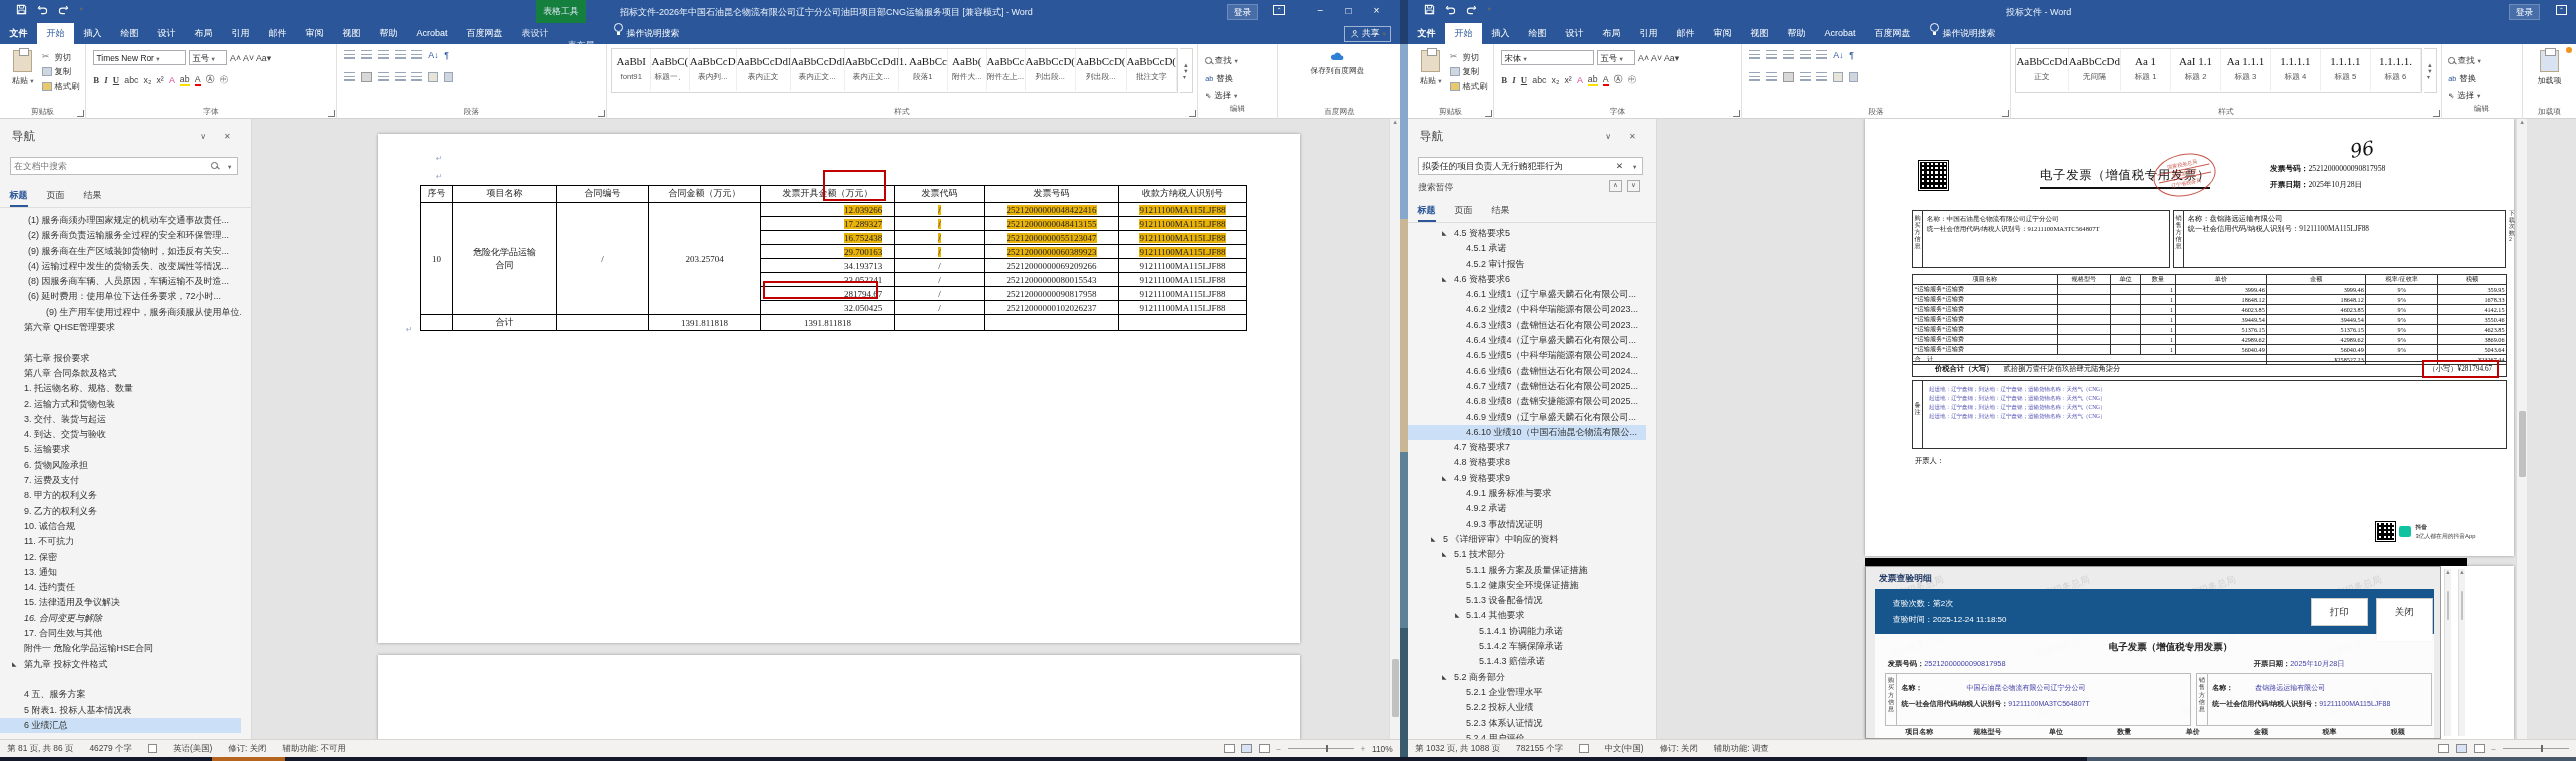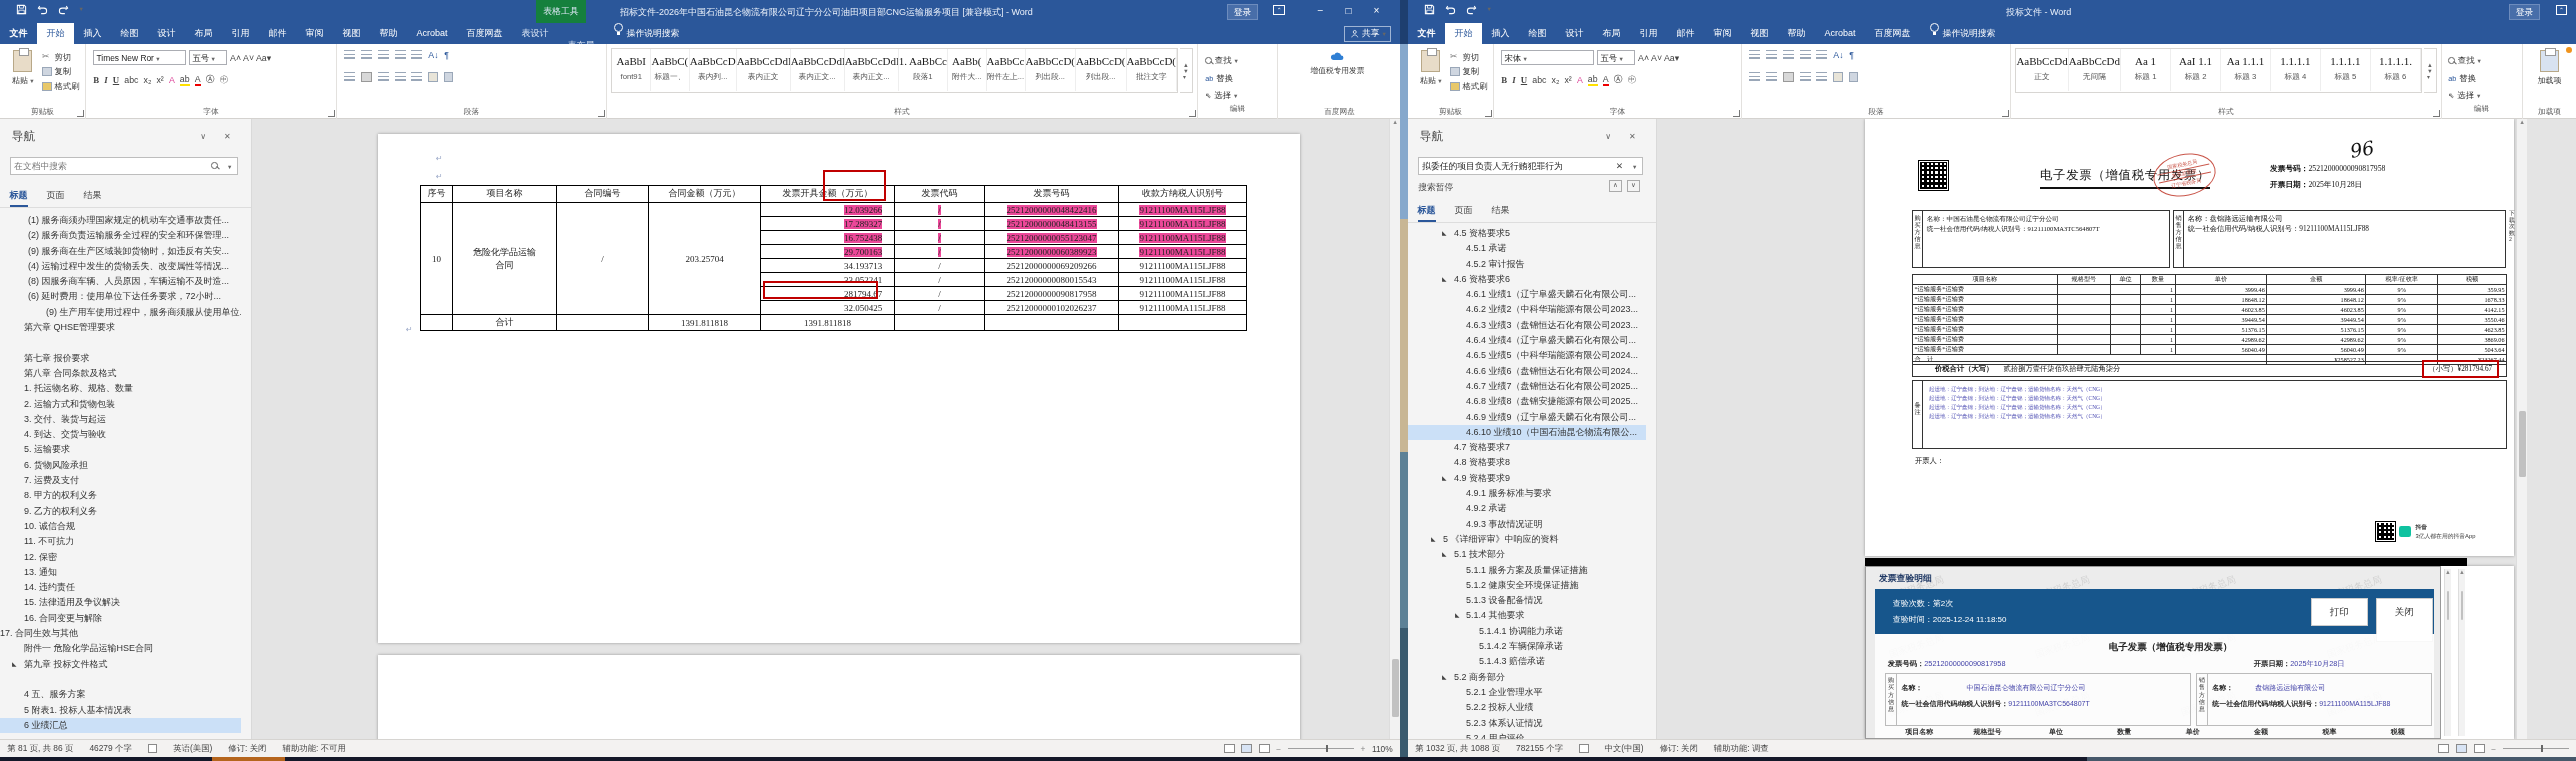--- a/index.html
+++ b/index.html
@@ -81,21 +81,21 @@
 .nitem .arr{position:absolute;font-size:5.8px;color:#444;top:0}
 
 .docarea{position:absolute;top:119px;bottom:23.4px;background:#e4e4e4;overflow:hidden}
 .page{position:absolute;background:#fff;box-shadow:0 0 2.9px rgba(0,0,0,.35)}
 .sbar{position:absolute;width:11px;background:#f2f2f2;border-left:0.7px solid #ddd;font-size:5.8px;color:#888;text-align:center}
 .sbar .th{position:absolute;left:1.5px;right:1.5px;background:#c1c1c1;border-radius:1.5px}
 
 #ltable{border-collapse:collapse;font-family:"Liberation Serif","DejaVu Serif",serif;font-size:9px;table-layout:fixed}
 #ltable td,#ltable th{border:0.7px solid #000;padding:0 1.5px;text-align:center;overflow:hidden;white-space:nowrap;font-weight:normal}
 #ltable .num{text-align:right;padding-right:11.7px}
-.hl{background:#ec4899}
+.hl{background:#eab308}
 .redbox{position:absolute;border:2.2px solid #c00000;pointer-events:none}
 .pilcrow{position:absolute;color:#9aa7c7;font-size:8px}
 
 .inv{position:absolute;font-family:"Liberation Serif","DejaVu Serif",serif;color:#111}
 .invtitle{font-size:12.4px;letter-spacing:0.7px;border-bottom:2.2px double #111;padding-bottom:2.9px;white-space:nowrap}
 .stamp{position:absolute;border:1.8px solid #c0392b;border-radius:50%;color:#c0392b;text-align:center;
  transform:rotate(-12deg);font-size:5.1px;opacity:.85;overflow:hidden}
 .hand{position:absolute;font-family:"DejaVu Serif",serif;font-style:italic;font-size:19px;transform:rotate(-10deg);color:#111}
 .qr{background:
  repeating-linear-gradient(0deg,#000 0 2.2px,transparent 2.2px 4.4px),
@@ -349,21 +349,21 @@
             <span class="chv">▾</span>
           </div>
       </div>
       <div class="glabel">编辑</div>
     </div>
     <div class="grp" style="left:1279px;width:121px;border-right:none">
       <div class="bigbtn" style="left:22px;width:73px">
         <svg width="19" height="14.6" viewBox="0 0 26 20">
             <use href="#i-cloud"></use>
           </svg>
-        <div style="font-size:7.7px">增值税专用发票</div>
+        <div style="font-size:7.7px">保存到百度网盘</div>
       </div>
       <div class="glabel">百度网盘</div>
     </div>
   </div>
 
   <div class="hruler" id="lruler" style="left:271px;right:13px;background:linear-gradient(90deg,#c8c8c8 0 146px,#fff 146px 912px,#c8c8c8 912px)">
       <span style="left: 160px;">2</span>
       <span style="left: 183px;">4</span>
       <span style="left: 206px;">6</span>
       <span style="left: 229px;">8</span>
@@ -439,22 +439,22 @@
         <div class="nitem"><span style="margin-left: 24px;">6. 货物风险承担</span></div>
         <div class="nitem"><span style="margin-left: 24px;">7. 运费及支付</span></div>
         <div class="nitem"><span style="margin-left: 24px;">8. 甲方的权利义务</span></div>
         <div class="nitem"><span style="margin-left: 24px;">9. 乙方的权利义务</span></div>
         <div class="nitem"><span style="margin-left: 24px;">10. 诚信合规</span></div>
         <div class="nitem"><span style="margin-left: 24px;">11. 不可抗力</span></div>
         <div class="nitem"><span style="margin-left: 24px;">12. 保密</span></div>
         <div class="nitem"><span style="margin-left: 24px;">13. 通知</span></div>
         <div class="nitem"><span style="margin-left: 24px;">14. 违约责任</span></div>
         <div class="nitem"><span style="margin-left: 24px;">15. 法律适用及争议解决</span></div>
-        <div class="nitem"><span style="margin-left: 24px;">16. 合同变更与解除</span></div>
-        <div class="nitem"><span style="">17. 合同生效与其他</span></div>
+        <div class="nitem"><span style="margin-left: 24px; font-style: italic;">16. 合同变更与解除</span></div>
+        <div class="nitem"><span style="margin-left: 24px;">17. 合同生效与其他</span></div>
         <div class="nitem"><span style="margin-left: 24px;">附件一 危险化学品运输HSE合同</span></div>
         <div class="nitem"><span class="arr" style="left: 12.4px; transform: scaleX(-1);">◢</span><span style="margin-left: 24px;">第九章  投标文件格式</span></div>
         <div class="nitem"></div>
         <div class="nitem"><span style="margin-left: 24px;">4 五、服务方案</span></div>
         <div class="nitem"><span style="margin-left: 24px;">5 附表1. 投标人基本情况表</span></div>
         <div class="nitem sel"><span style="margin-left: 24px;">6 业绩汇总</span></div>
       </div>
   </div>
 
   <div class="docarea" style="left:252px;right:0">

